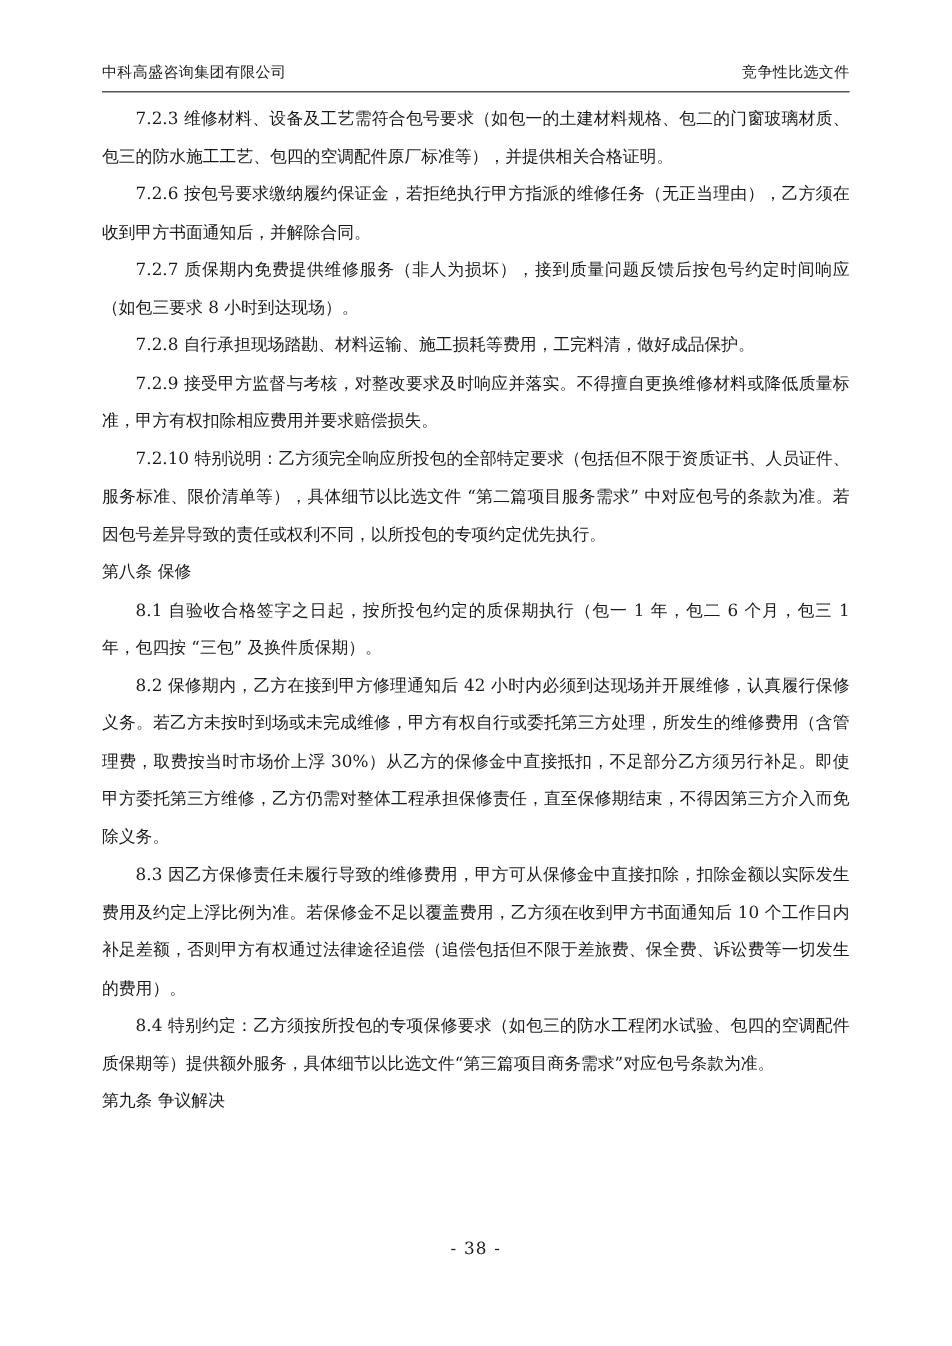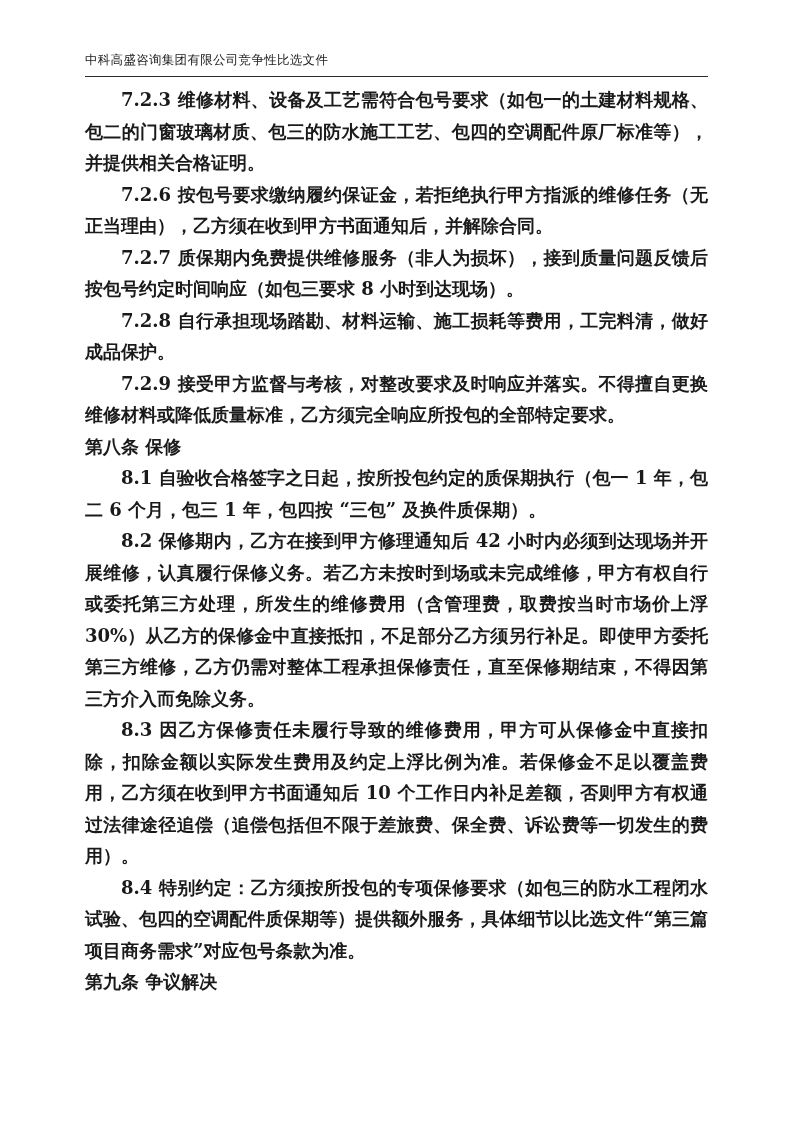--- a/index.html
+++ b/index.html
@@ -17,43 +17,43 @@
     font-family: "DejaVu Serif", "Liberation Serif", serif;
     color: #1a1a1a;
     overflow: hidden;
   }
   .header {
     position: absolute;
     top: 52px;
     left: 85px;
     right: 85px;
     display: flex;
+    justify-content: space-between;
     align-items: baseline;
     font-size: 12.5px;
     letter-spacing: 0.3px;
     color: #20201f;
   }
   .header-rule {
     position: absolute;
     top: 76px;
     left: 85px;
     right: 85px;
     height: 0;
     border-top: 1px solid #2b2b2b;
   }
   .content {
     position: absolute;
     top: 84px;
     left: 85px;
     width: 623px;
-    font-size: 18px;
+    font-size: 14px;
     line-height: 31.5px;
     text-align: justify;
     text-justify: inter-ideograph;
-    font-weight: bold;
   }
   .para {
     margin: 0;
     text-indent: 2em;
     text-align: justify;
   }
   .para.heading {
     text-indent: 0;
   }
   .footer {
@@ -76,23 +76,27 @@
     <span>中科高盛咨询集团有限公司</span>
     <span>竞争性比选文件</span>
   </div>
   <div class="header-rule"></div>
 
   <div class="content">
     <p class="para">7.2.3 维修材料、设备及工艺需符合包号要求（如包一的土建材料规格、包二的门窗玻璃材质、包三的防水施工工艺、包四的空调配件原厂标准等），并提供相关合格证明。</p>
     <p class="para">7.2.6 按包号要求缴纳履约保证金，若拒绝执行甲方指派的维修任务（无正当理由），乙方须在收到甲方书面通知后，并解除合同。</p>
     <p class="para">7.2.7 质保期内免费提供维修服务（非人为损坏），接到质量问题反馈后按包号约定时间响应（如包三要求 8 小时到达现场）。</p>
     <p class="para">7.2.8 自行承担现场踏勘、材料运输、施工损耗等费用，工完料清，做好成品保护。</p>
-    <p class="para">7.2.9 接受甲方监督与考核，对整改要求及时响应并落实。不得擅自更换维修材料或降低质量标准，乙方须完全响应所投包的全部特定要求。</p>
+    <p class="para">7.2.9 接受甲方监督与考核，对整改要求及时响应并落实。不得擅自更换维修材料或降低质量标准，甲方有权扣除相应费用并要求赔偿损失。</p>
+    <p class="para">7.2.10 特别说明：乙方须完全响应所投包的全部特定要求（包括但不限于资质证书、人员证件、服务标准、限价清单等），具体细节以比选文件 “第二篇项目服务需求” 中对应包号的条款为准。若因包号差异导致的责任或权利不同，以所投包的专项约定优先执行。</p>
     <p class="para heading">第八条 保修</p>
     <p class="para">8.1 自验收合格签字之日起，按所投包约定的质保期执行（包一 1 年，包二 6 个月，包三 1 年，包四按 “三包” 及换件质保期）。</p>
     <p class="para">8.2 保修期内，乙方在接到甲方修理通知后 42 小时内必须到达现场并开展维修，认真履行保修义务。若乙方未按时到场或未完成维修，甲方有权自行或委托第三方处理，所发生的维修费用（含管理费，取费按当时市场价上浮 30%）从乙方的保修金中直接抵扣，不足部分乙方须另行补足。即使甲方委托第三方维修，乙方仍需对整体工程承担保修责任，直至保修期结束，不得因第三方介入而免除义务。</p>
     <p class="para">8.3 因乙方保修责任未履行导致的维修费用，甲方可从保修金中直接扣除，扣除金额以实际发生费用及约定上浮比例为准。若保修金不足以覆盖费用，乙方须在收到甲方书面通知后 10 个工作日内补足差额，否则甲方有权通过法律途径追偿（追偿包括但不限于差旅费、保全费、诉讼费等一切发生的费用）。</p>
     <p class="para">8.4 特别约定：乙方须按所投包的专项保修要求（如包三的防水工程闭水试验、包四的空调配件质保期等）提供额外服务，具体细节以比选文件“第三篇项目商务需求”对应包号条款为准。</p>
     <p class="para heading">第九条 争议解决</p>
   </div>
 
+  <div class="footer">
+    <span>- 38 -</span>
+  </div>
 
 </div>
 
 </body></html>

